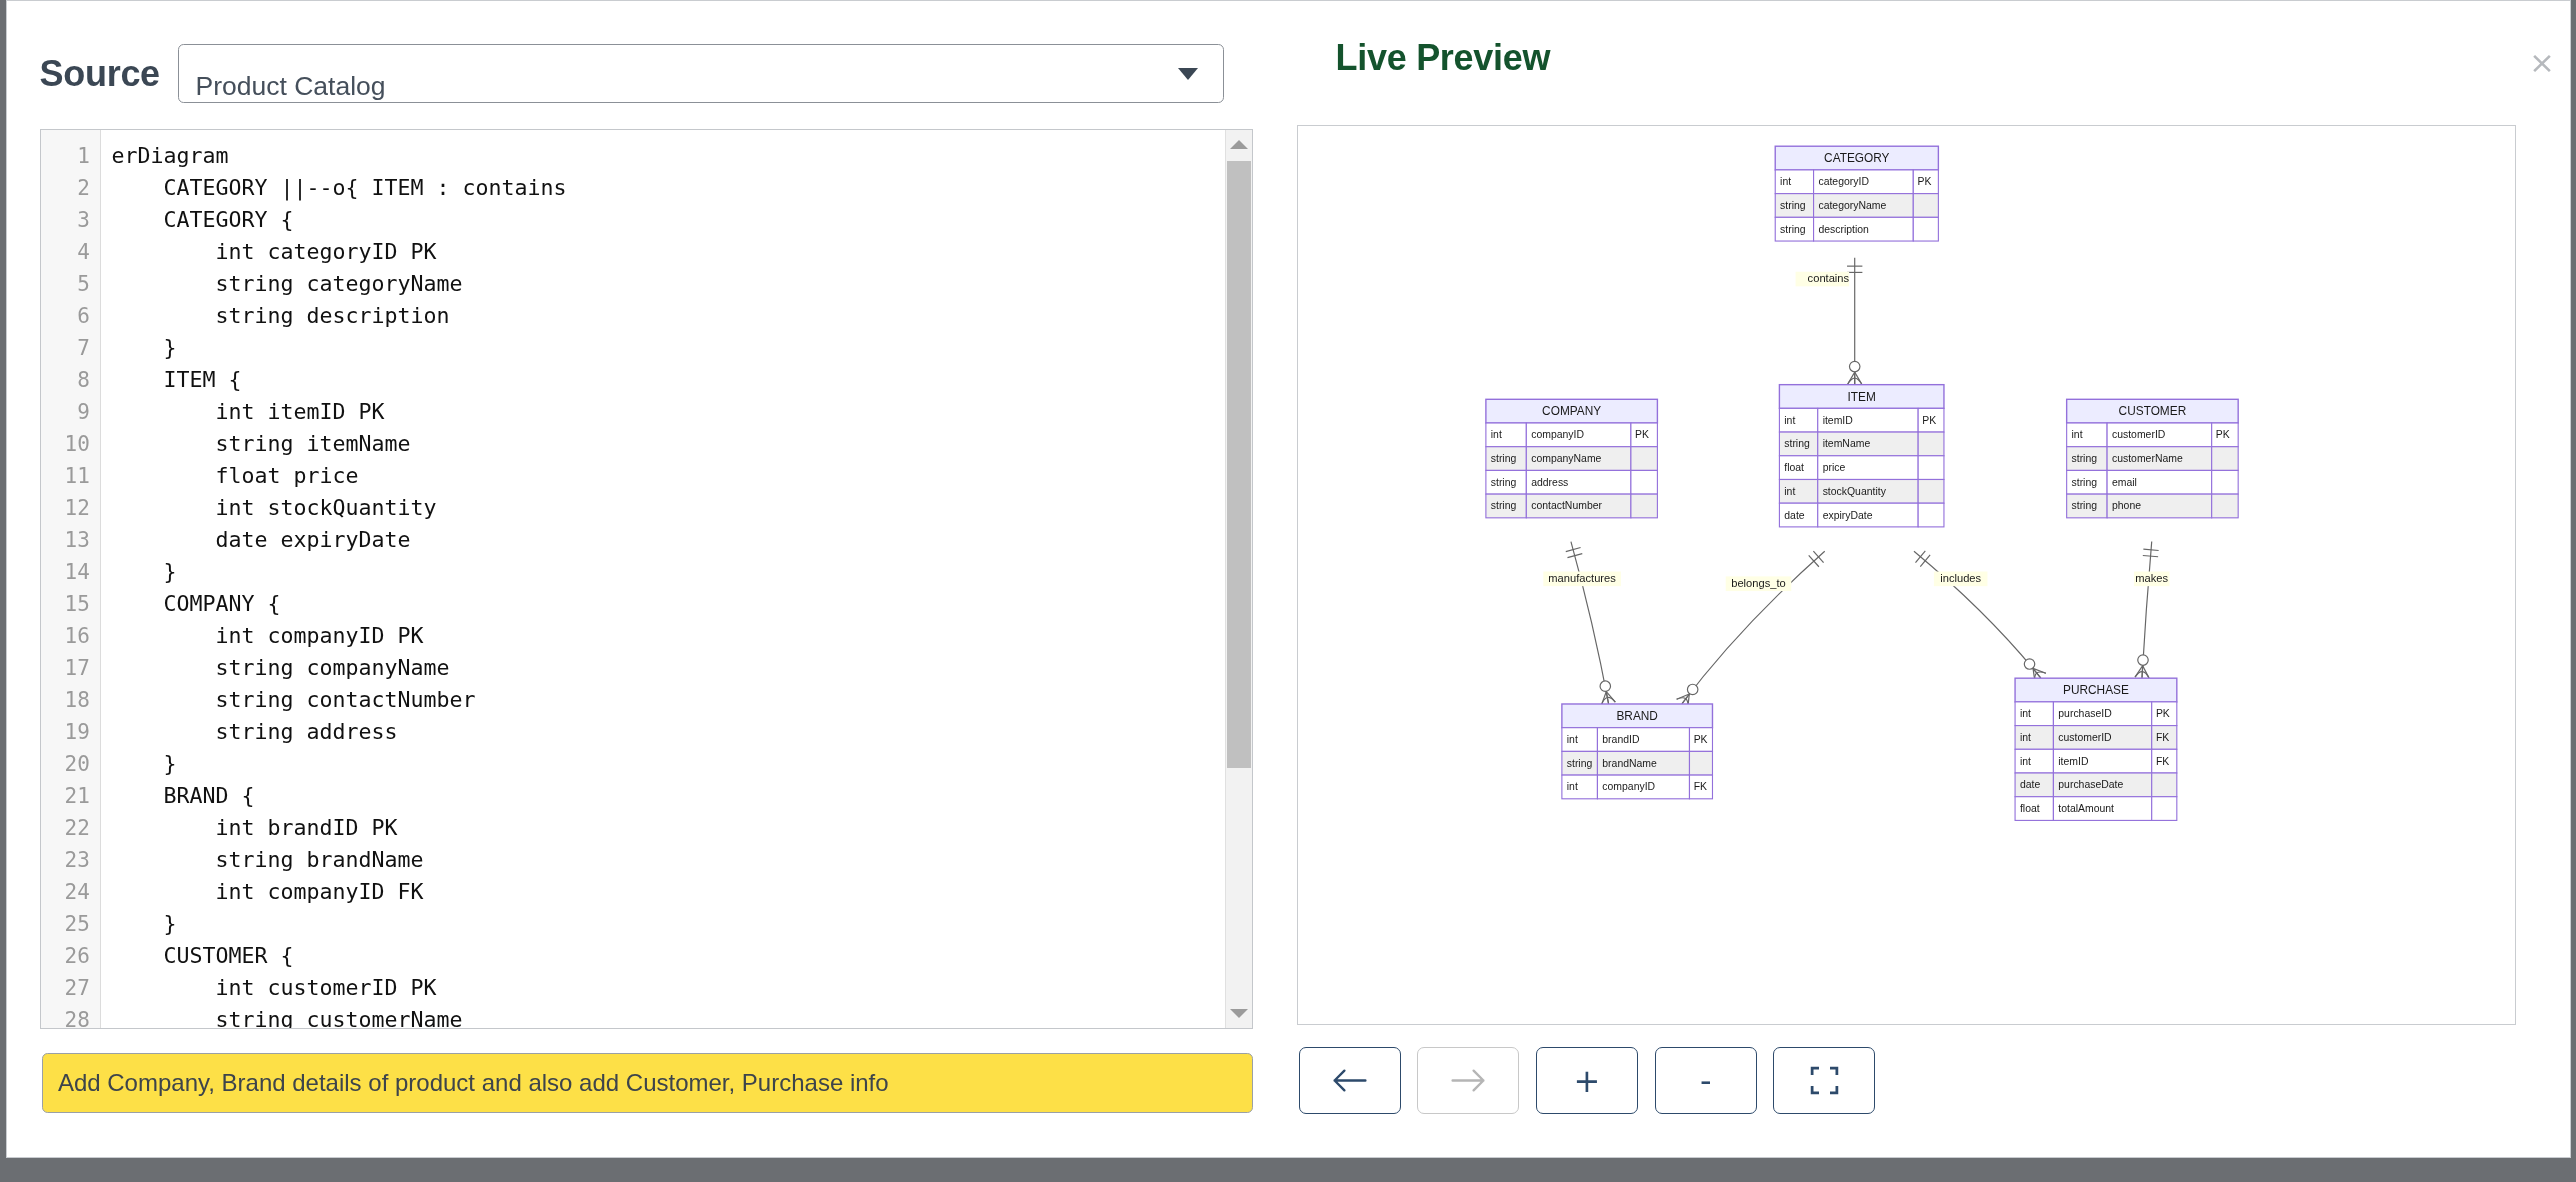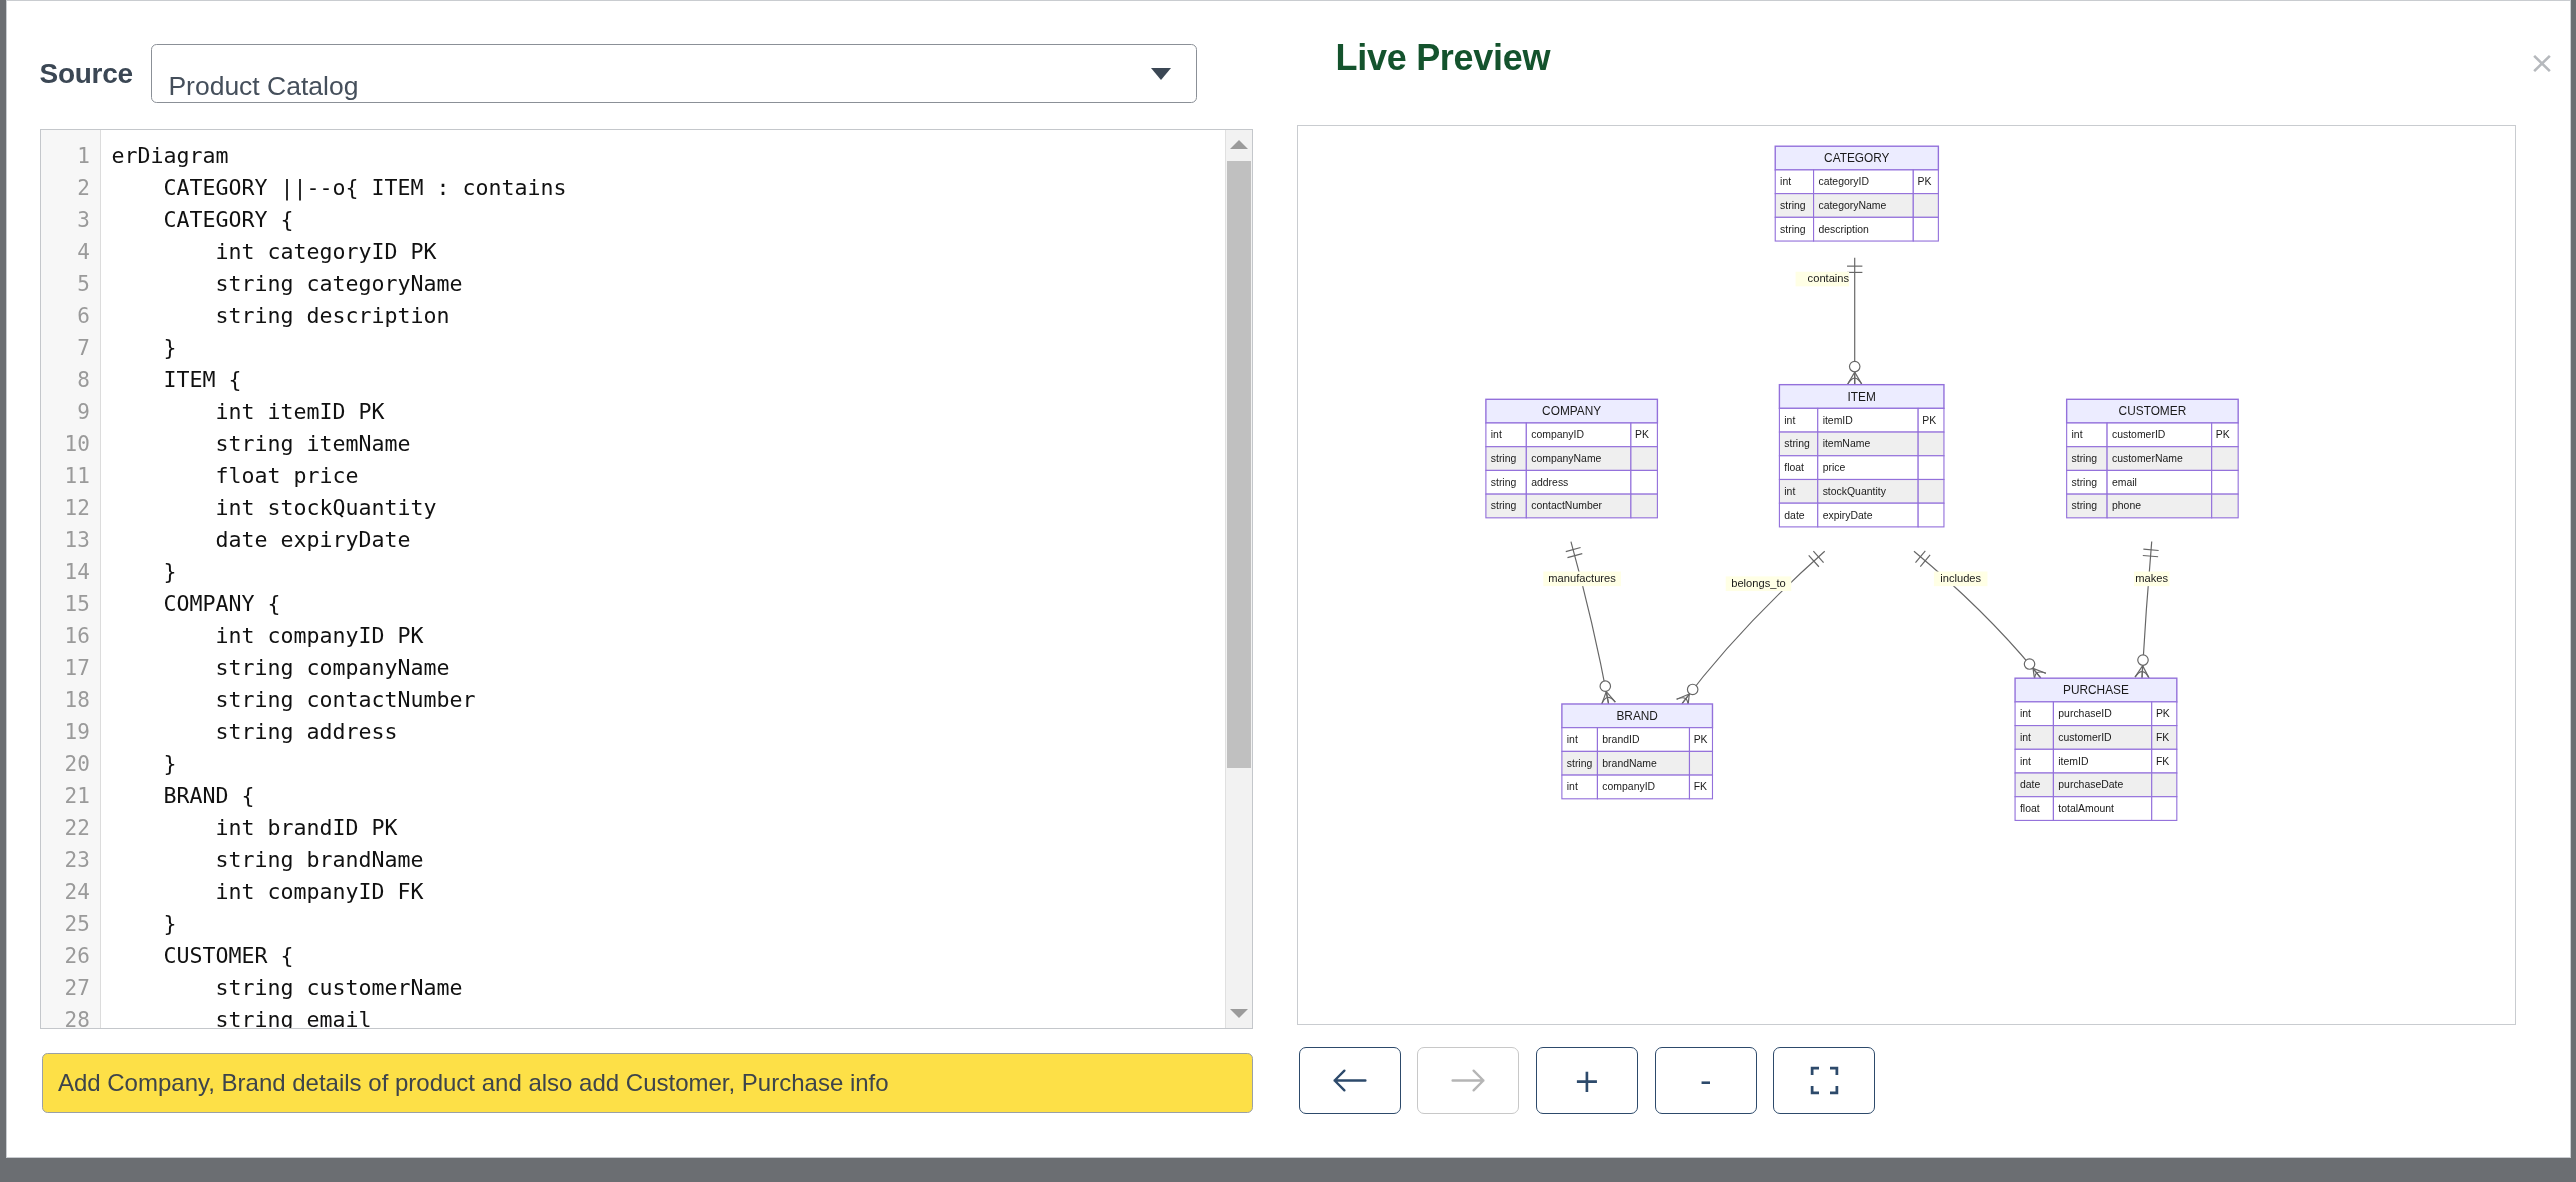--- a/index.html
+++ b/index.html
@@ -35,21 +35,21 @@
   }
   .source-header {
     position: absolute;
     left: 33px;
     top: 43px;
     display: flex;
     align-items: center;
     gap: 18px;
   }
   .source-title {
-    font-size: 28px;
+    font-size: 36px;
     font-weight: bold;
     color: #3b4754;
     letter-spacing: -0.3px;
     white-space: nowrap;
   }
   .source-select {
     position: relative;
     width: 1046px;
     height: 59px;
     background: #ffffff;
@@ -312,20 +312,21 @@
             <div class="cl">        string companyName</div>
             <div class="cl">        string contactNumber</div>
             <div class="cl">        string address</div>
             <div class="cl">    }</div>
             <div class="cl">    BRAND {</div>
             <div class="cl">        int brandID PK</div>
             <div class="cl">        string brandName</div>
             <div class="cl">        int companyID FK</div>
             <div class="cl">    }</div>
             <div class="cl">    CUSTOMER {</div>
+            <div class="cl">        int customerID PK</div>
             <div class="cl">        string customerName</div>
             <div class="cl">        string email</div>
           </div>
         <div class="vscroll">
           <span class="arr up"></span>
           <span class="thumb"></span>
           <span class="arr down"></span>
         </div>
       </div>
 

